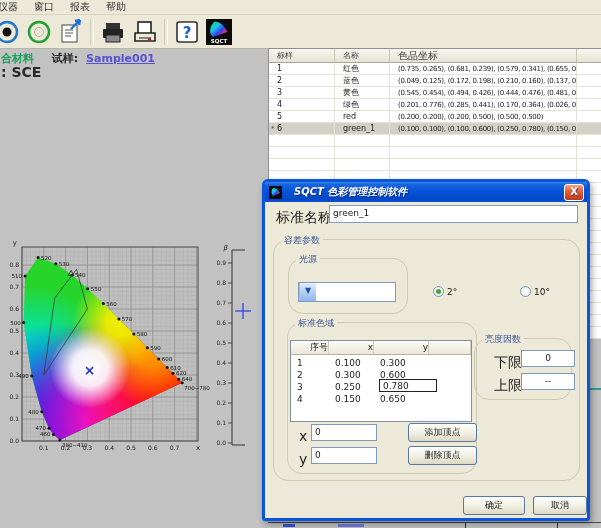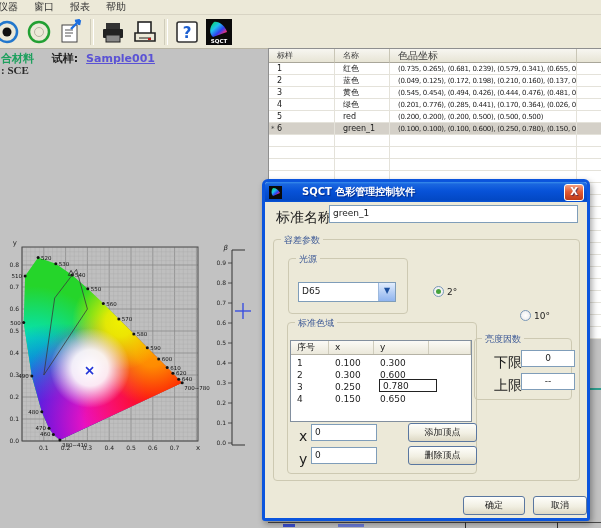--- a/index.html
+++ b/index.html
@@ -9,21 +9,21 @@
   .menubar{position:absolute;left:0;top:0;width:601px;height:14px;background:#ece9d8;
     border-bottom:1px solid #d8d4c4;display:flex;align-items:center;font-size:10px;color:#333;}
   .menu-item{padding:0 8px;white-space:nowrap;}
   
   .toolbar{position:absolute;left:0;top:15px;width:601px;height:33px;background:#ece9d8;
     border-bottom:1px solid #b9b5a4;display:flex;align-items:center;}
   .tbtn{width:30px;height:30px;display:flex;align-items:center;justify-content:center;margin:0 1px;}
   .tsep{width:2px;height:26px;border-left:1px solid #cfccba;border-right:1px solid #fff;margin:0 3px;}
   
   .status1{position:absolute;left:1px;top:51px;font-size:11px;font-weight:bold;white-space:nowrap;}
-  .status2{position:absolute;left:1px;top:64px;font-size:11px;font-weight:bold;color:#2a2a2a;font-family:Liberation Serif, serif;}
+  .status2{position:absolute;left:1px;top:64px;font-size:14px;font-weight:bold;color:#2a2a2a;}
   
   .stable{position:absolute;left:268px;top:48px;width:333px;height:290px;background:#fff;
     border-left:1px solid #8f8f8f;border-top:1px solid #8f8f8f;z-index:1;font-size:8px;}
   .srow{display:flex;height:12px;line-height:12px;}
   .srow>span{border-right:1px solid #e4e2da;border-bottom:1px solid #e4e2da;overflow:hidden;white-space:nowrap;}
   .shead{height:14px;line-height:14px;background:linear-gradient(#f7f6f1,#e6e3d3);color:#3b3b3b;}
   .shead>span{border-right:1px solid #c9c6b6;border-bottom:1px solid #a9a69a;}
   .c1{width:66px;padding-left:8px;box-sizing:border-box;position:relative;}
   .c2{width:55px;padding-left:8px;box-sizing:border-box;}
   .c3{width:187px;padding-left:8px;box-sizing:border-box;font-size:7px;letter-spacing:-0.3px;}
@@ -34,46 +34,46 @@
   .diagram{position:absolute;left:0;top:238px;width:256px;height:220px;z-index:1;}
   
   .frag{position:absolute;z-index:2;}
   
   .dialog{position:absolute;left:262px;top:179px;width:328px;height:342px;box-sizing:border-box;
     border:3px solid #0b55dd;border-radius:6px 6px 3px 3px;background:#ece9d8;z-index:10;
     box-shadow:2px 3px 6px rgba(0,0,0,.35);}
   .titlebar{height:20px;border-radius:3px 3px 0 0;display:flex;align-items:center;padding:0 4px;
     background:linear-gradient(180deg,#388eec 0%,#1a67e0 10%,#0752d8 45%,#0348c4 90%,#0a55d8 100%);
     color:#fff;font-size:10px;font-weight:bold;position:relative;text-shadow:1px 1px 1px rgba(0,20,90,.6);}
-  .titlebar .ttl{margin-left:20px;white-space:nowrap;}
+  .titlebar .ttl{margin-left:12px;white-space:nowrap;font-style:italic;}
   .closebtn{position:absolute;right:3px;top:2px;width:18px;height:15px;border:1px solid #fffef9;
     border-radius:3px;background:linear-gradient(#f4a083,#e25b33 45%,#c03a18);color:#fff;font-size:10px;
     font-weight:bold;text-align:center;line-height:14px;}
   .dlabel{position:absolute;font-size:14px;color:#1c1c1c;white-space:nowrap;}
   .xp-input{position:absolute;background:#fff;border:1px solid #7f9db9;font-size:9px;line-height:14px;
     padding:0 3px;white-space:nowrap;overflow:hidden;}
-  .group{position:absolute;border:1px solid #cdc9b2;border-radius:4px;}
+  .group{position:absolute;border:1px solid #cdc9b2;border-radius:15px;}
   .gtitle{position:absolute;top:-6px;left:7px;background:#ece9d8;padding:0 3px;font-size:9px;color:#3a5795;white-space:nowrap;}
   .combo{position:absolute;background:#fff;border:1px solid #7f9db9;display:flex;}
   .combo .cval{flex:1;font-size:9px;line-height:16px;padding-left:3px;}
   .combo .cbtn{width:16px;background:linear-gradient(#e3eefd,#b6cff5 50%,#8fb4ef);border-left:1px solid #9db9dd;
     color:#1c4f9e;font-size:8px;text-align:center;line-height:16px;}
   .radio{position:absolute;display:flex;align-items:center;}
   .rdot{width:11px;height:11px;border-radius:50%;border:1px solid #7a98b8;background:radial-gradient(#fff,#e8e8e8);
     box-sizing:border-box;position:relative;}
   .rdot.on::after{content:"";position:absolute;left:2px;top:2px;width:5px;height:5px;border-radius:50%;background:#46a23c;}
   .rlabel{font-size:9px;margin-left:3px;}
   .xp-btn{position:absolute;background:linear-gradient(#fefefb,#f1efe2 55%,#ddd8c4);border:1px solid #5a77a0;
     border-radius:3px;font-size:9px;text-align:center;color:#1a1a1a;}
   
   .vtable{position:absolute;left:25px;top:158px;width:180px;height:80px;background:#fff;
     border:1px solid #828f9e;font-size:9px;}
   .vhead{position:absolute;left:0;top:0;right:0;height:13px;border-bottom:1px solid #b5b2a5;
     background:linear-gradient(#fbfaf6,#ebe8da);display:flex;line-height:13px;}
-  .vhead span{border-right:1px solid #cfccbc;padding-left:6px;box-sizing:border-box;}
+  .vhead span{border-right:1px solid #cfccbc;padding-left:6px;box-sizing:border-box;text-align:right;}
   .vrow{position:absolute;left:0;right:0;height:12px;line-height:12px;display:flex;}
   .vrow span{padding-left:6px;box-sizing:border-box;}
   .vc1{width:38px;} .vc2{width:45px;} .vc3{width:55px;}
   .editcell{position:absolute;left:88px;width:58px;height:13px;background:#fff;border:1px solid #222;
     font-size:9px;line-height:13px;padding-left:3px;box-sizing:border-box;}
 </style>
 </head>
 <body>
 
 <div id="screen">
@@ -556,30 +556,29 @@
     <div class="xp-input" style="left:64px;top:23px;width:241px;height:16px;">green_1</div>
 
     <div class="group" style="left:8px;top:57px;width:305px;height:240px;">
       <span class="gtitle">容差参数</span>
     </div>
 
     <div class="group" style="left:23px;top:76px;width:118px;height:54px;">
       <span class="gtitle">光源</span>
     </div>
     <div class="combo" style="left:33px;top:100px;width:96px;height:18px;">
-      <span class="cval">D65</span>
       <span class="cbtn">▼</span>
     </div>
 
     <div id="radios">
         <div class="radio" style="left: 168px; top: 104px;">
           <span class="rdot on"></span>
           <span class="rlabel">2°</span>
         </div>
-        <div class="radio" style="left: 255px; top: 104px; margin-top: 24px;">
+        <div class="radio" style="left: 255px; top: 104px;">
           <span class="rdot"></span>
           <span class="rlabel">10°</span>
         </div>
       </div>
 
     <div class="group" style="left:22px;top:140px;width:188px;height:150px;">
       <span class="gtitle">标准色域</span>
     </div>
 
     <div class="vtable" id="vtable">

